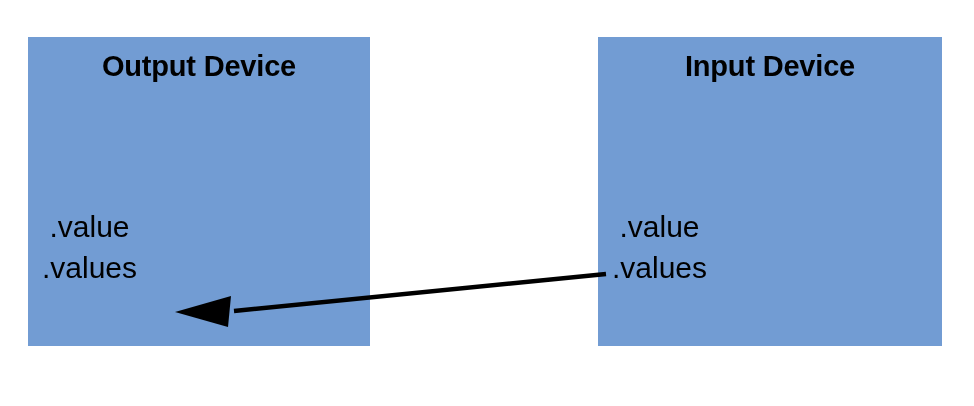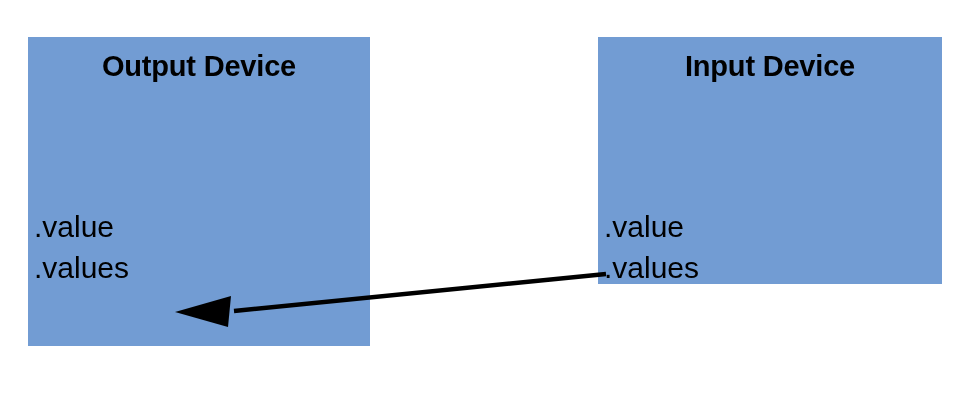--- a/index.html
+++ b/index.html
@@ -26,42 +26,43 @@
   #output-device-box {
     left: 28px;
     top: 37px;
     width: 342px;
     height: 309px;
   }
   #input-device-box {
     left: 598px;
     top: 37px;
     width: 344px;
-    height: 247px;
+    height: 309px;
   }
   .node-title {
     position: absolute;
     left: 0;
     right: 0;
     top: 10px;
     text-align: center;
     font-size: 29px;
     font-weight: bold;
     color: #000000;
     line-height: 38px;
     letter-spacing: -0.2px;
     white-space: nowrap;
   }
   .prop-list {
     position: absolute;
-    left: 6px;
+    left: 14px;
     top: 169px;
     margin: 0;
     padding: 0;
     list-style: none;
+    text-align: center;
   }
   .prop-item {
     font-size: 30px;
     line-height: 41px;
     color: #000000;
     white-space: nowrap;
   }
   #connector-layer {
     position: absolute;
     left: 0;

